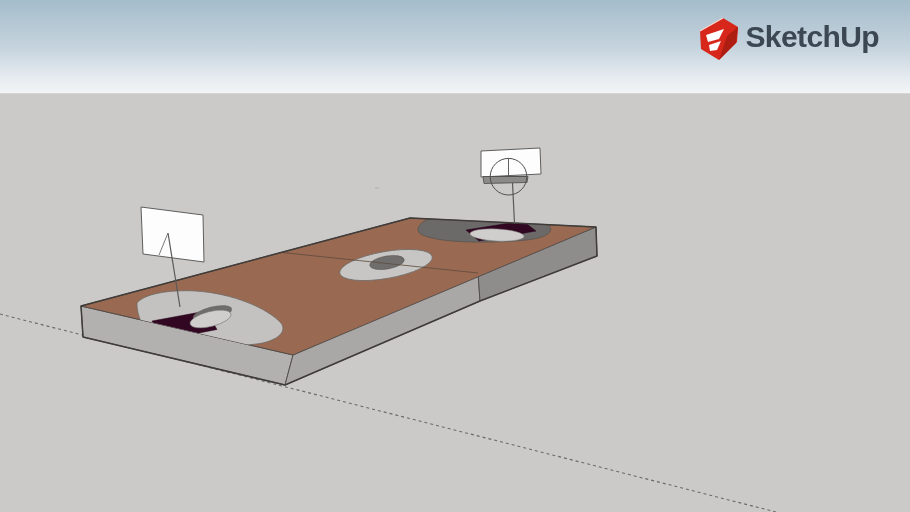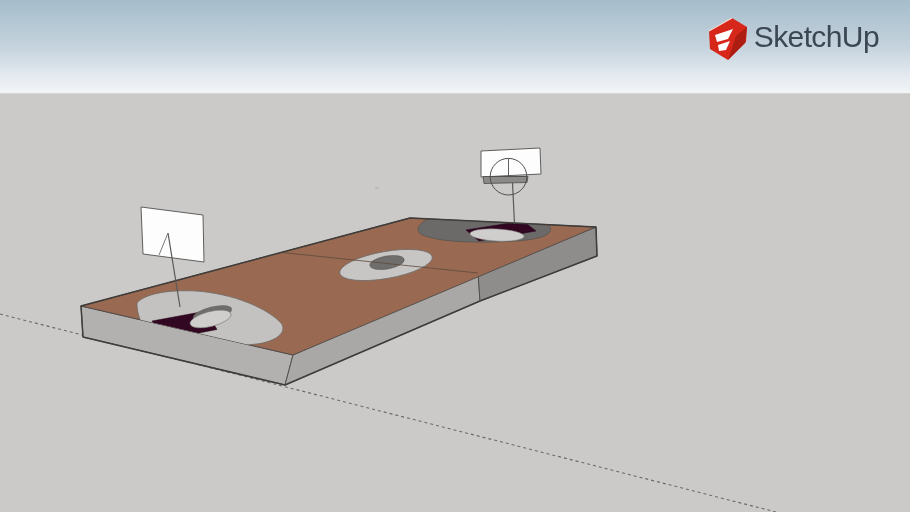--- a/index.html
+++ b/index.html
@@ -1,19 +1,19 @@
 <!DOCTYPE html>
 <html><head>
 <meta charset="utf-8">
 <style>
   html,body{margin:0;padding:0;background:#888;}
   .stage{position:relative;width:910px;height:512px;overflow:hidden;background:#cbcac8;font-family:"Liberation Sans",sans-serif;}
   .stage > svg.scene{position:absolute;left:0;top:0;display:block;}
   .logo{position:absolute;top:13px;right:31px;height:47px;display:flex;align-items:center;gap:7px;text-decoration:none;cursor:pointer;}
-  .logo-text{font-size:30px;font-weight:normal;color:#3b4752;letter-spacing:-0.6px;line-height:1;}
+  .logo-text{font-size:30px;font-weight:bold;color:#3b4752;letter-spacing:-0.6px;line-height:1;}
   .logo-icon{display:block;}
 </style>
 </head>
 <body>
 
 <div class="stage">
 
   <svg class="scene" width="910" height="512" viewBox="0 0 910 512">
     <defs>
       <linearGradient id="sky" x1="0" y1="0" x2="0" y2="1">

